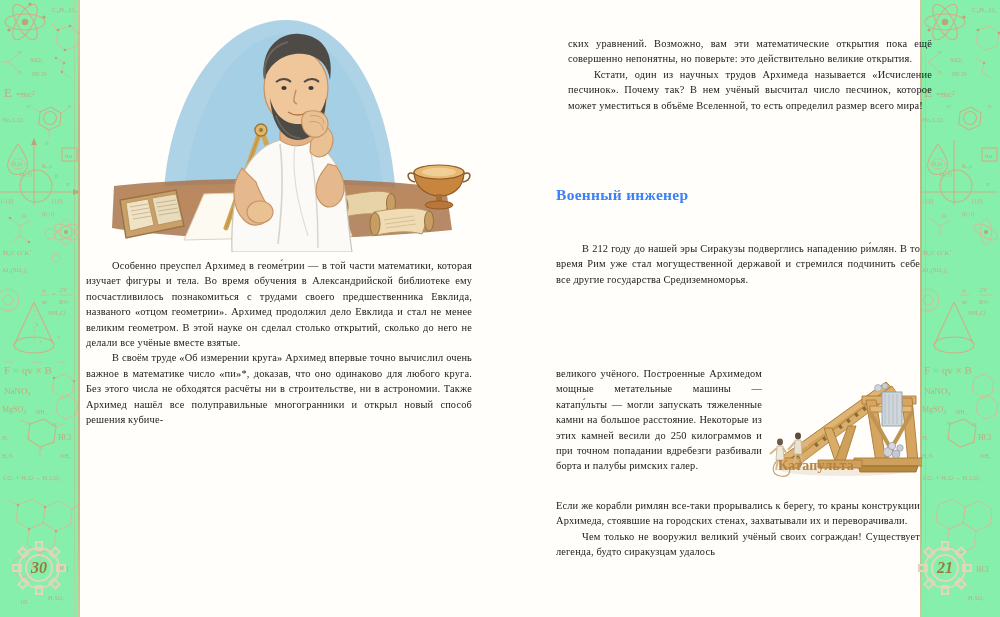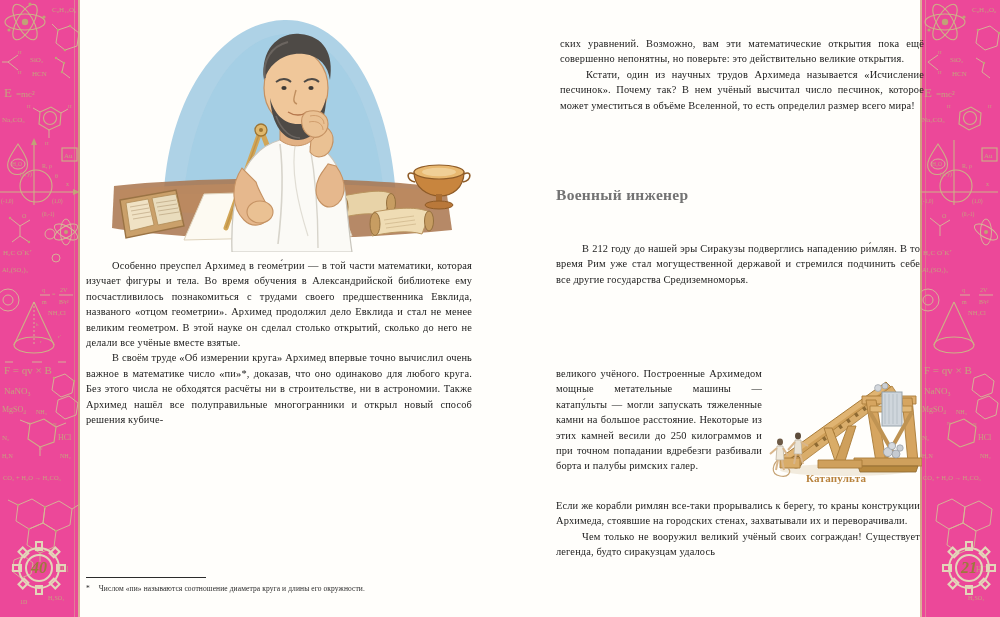--- a/index.html
+++ b/index.html
@@ -16,21 +16,21 @@
     font-family: "Liberation Serif", serif;
   }
 
   
   .margin-strip {
     position: absolute;
     top: 0;
     height: 617px;
     width: 80px;
     overflow: hidden;
-    background: #ec4899;
+    background: #86efac;
   }
   .margin-strip.left  { left: 0; }
   .margin-strip.right { right: 0; }
   .margin-rule {
     position: absolute;
     top: 0;
     width: 2px;
     height: 617px;
     background: linear-gradient(to bottom, #d8c49a, #c9ad7c 20%, #c9ad7c 80%, #d8c49a);
     opacity: .85;
@@ -109,50 +109,49 @@
     font-family: "Liberation Serif", serif;
     font-size: 7.5px;
     line-height: 12px;
     color: #2a2a2a;
     text-align: justify;
     letter-spacing: .1px;
   }
   .fn-star { margin-right: 9px; }
 
   
-  .right-top   { position: absolute; left: 4px; top: 36px;  width: 364px; }
+  .right-top   { position: absolute; left: 12px; top: 36px;  width: 364px; }
   .section-head {
     position: absolute;
     left: 0;
     top: 186px;
     font-family: "Liberation Serif", serif;
     font-size: 15.5px;
     font-weight: bold;
-    color: #737373;
+    color: #3b82f6;
     letter-spacing: .3px;
   }
   .right-mid { position: absolute; left: 0; top: 213px; width: 364px; margin-top: 28px; }
 
   .figure-catapult {
     position: absolute;
     right: -2px;
     top: 366px;
     width: 156px;
     height: 124px;
   }
   .fig-caption {
     position: absolute;
     left: 12px;
-    bottom: 6px;
+    bottom: 16px;
     font-family: "Liberation Serif", serif;
-    font-size: 11px;
+    font-size: 14px;
     font-weight: bold;
     color: #b8823c;
     letter-spacing: .2px;
-    margin-left: 28px;
   }
   .wrap-zone {
     position: absolute;
     left: 0;
     top: 366px;
     width: 364px;
   }
   .wrap-float {
     float: right;
     width: 158px;
@@ -164,21 +163,21 @@
   .page-number {
     position: absolute;
     bottom: 18px;
     width: 62px;
     height: 62px;
     display: flex;
     align-items: center;
     justify-content: center;
   }
   .page-number.left  { left: 8px; }
-  .page-number.right { right: 0; text-align: right; }
+  .page-number.right { right: 24px; text-align: right; }
   .page-number .num {
     position: relative;
     font-family: "Liberation Serif", serif;
     font-style: italic;
     font-weight: bold;
     font-size: 16px;
     color: #9c7a3c;
     z-index: 2;
   }
   .gear-bg { position: absolute; left: 0; top: 0; }
@@ -571,26 +570,20 @@
         <path d="M226 112 C 234 110, 240 114, 240 120"></path>
         <path d="M225 118 C 233 116, 239 120, 239 126"></path>
       </g>
     </svg>
 
     <div class="left-text body-text">
       <p>Особенно преуспел Архимед в геоме́трии — в той части математики, которая изучает фигуры и тела. Во время обучения в Александрийской библиотеке ему посчастливилось познакомиться с трудами своего предшественника Евклида, названого «отцом геометрии». Архимед продолжил дело Евклида и стал не менее великим геометром. В этой науке он сделал столько открытий, сколько до него не делали все учёные вместе взятые.</p>
       <p>В своём труде «Об измерении круга» Архимед впервые точно вычислил очень важное в математике число «пи»*, доказав, что оно одинаково для любого круга. Без этого числа не обходятся расчёты ни в строительстве, ни в астрономии. Также Архимед нашёл все полуправильные многогранники и открыл новый способ решения кубиче-</p>
     </div>
 
-    <div class="footnote">
-      <div class="footnote-rule"></div>
-      <div class="footnote-text">
-        <span class="fn-star">*</span><span>Числом «пи» называются соотношение диаметра круга и длины его окружности.</span>
-      </div>
-    </div>
   </div>
 
   <div class="page right">
 
     <div class="right-top body-text">
       <p class="cont">ских уравнений. Возможно, вам эти математические открытия пока ещё совершенно непонятны, но поверьте: это действительно великие открытия.</p>
       <p>Кстати, один из научных трудов Архимеда называется «Исчисление песчинок». Почему так? В нем учёный высчитал число песчинок, которое может уместиться в объёме Вселенной, то есть определил размер всего мира!</p>
     </div>
 
     <div class="section-head">Военный  инженер</div>
@@ -704,21 +697,21 @@
           <rect x="28" y="49" width="6" height="8"></rect>
           <rect x="5" y="28" width="8" height="6"></rect>
           <rect x="49" y="28" width="8" height="6"></rect>
           <rect x="28" y="5" width="6" height="8" transform="rotate(45 31 31)"></rect>
           <rect x="28" y="49" width="6" height="8" transform="rotate(45 31 31)"></rect>
           <rect x="5" y="28" width="8" height="6" transform="rotate(45 31 31)"></rect>
           <rect x="49" y="28" width="8" height="6" transform="rotate(45 31 31)"></rect>
         </g>
       </g>
     </svg>
-    <span class="num">40</span>
+    <span class="num">30</span>
   </div>
 
   <div class="page-number right">
     <svg class="gear-bg" width="62" height="62" viewBox="0 0 62 62">
       <g fill="none" stroke="#e3d5b9" stroke-width="2">
         <circle cx="31" cy="31" r="20"></circle>
         <circle cx="31" cy="31" r="13"></circle>
         <g>
           <rect x="28" y="5" width="6" height="8"></rect>
           <rect x="28" y="49" width="6" height="8"></rect>

